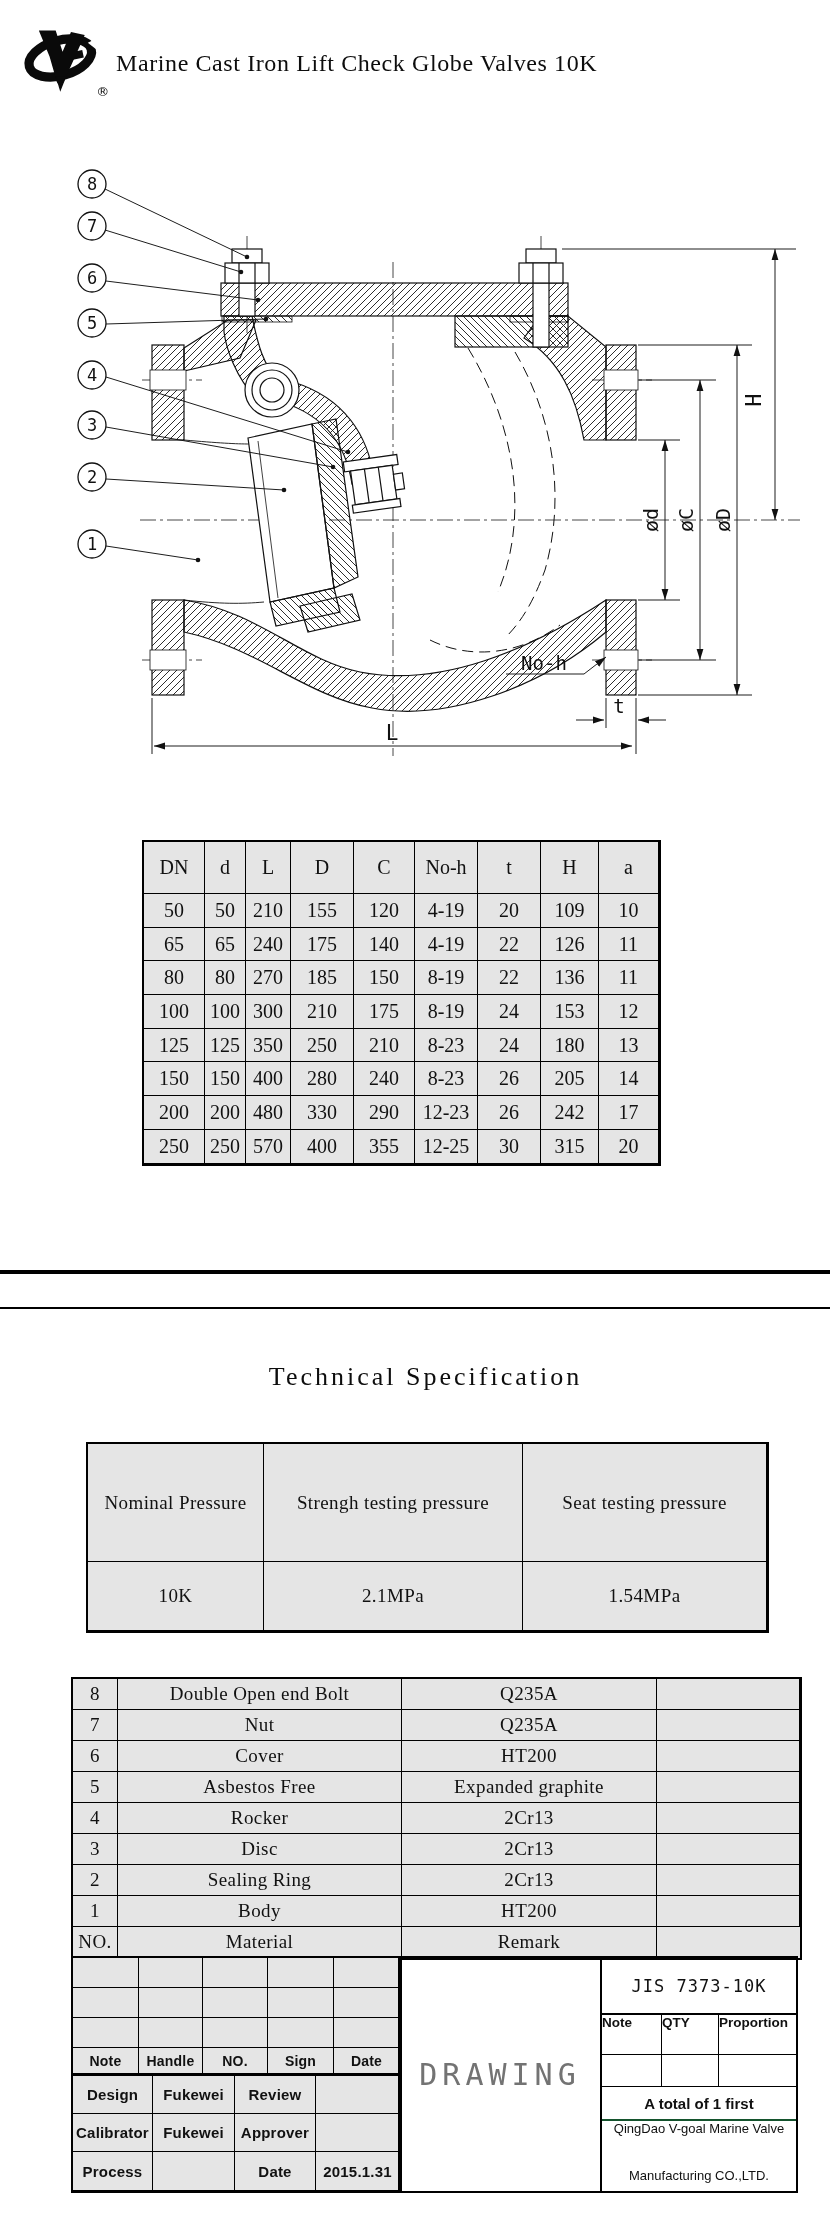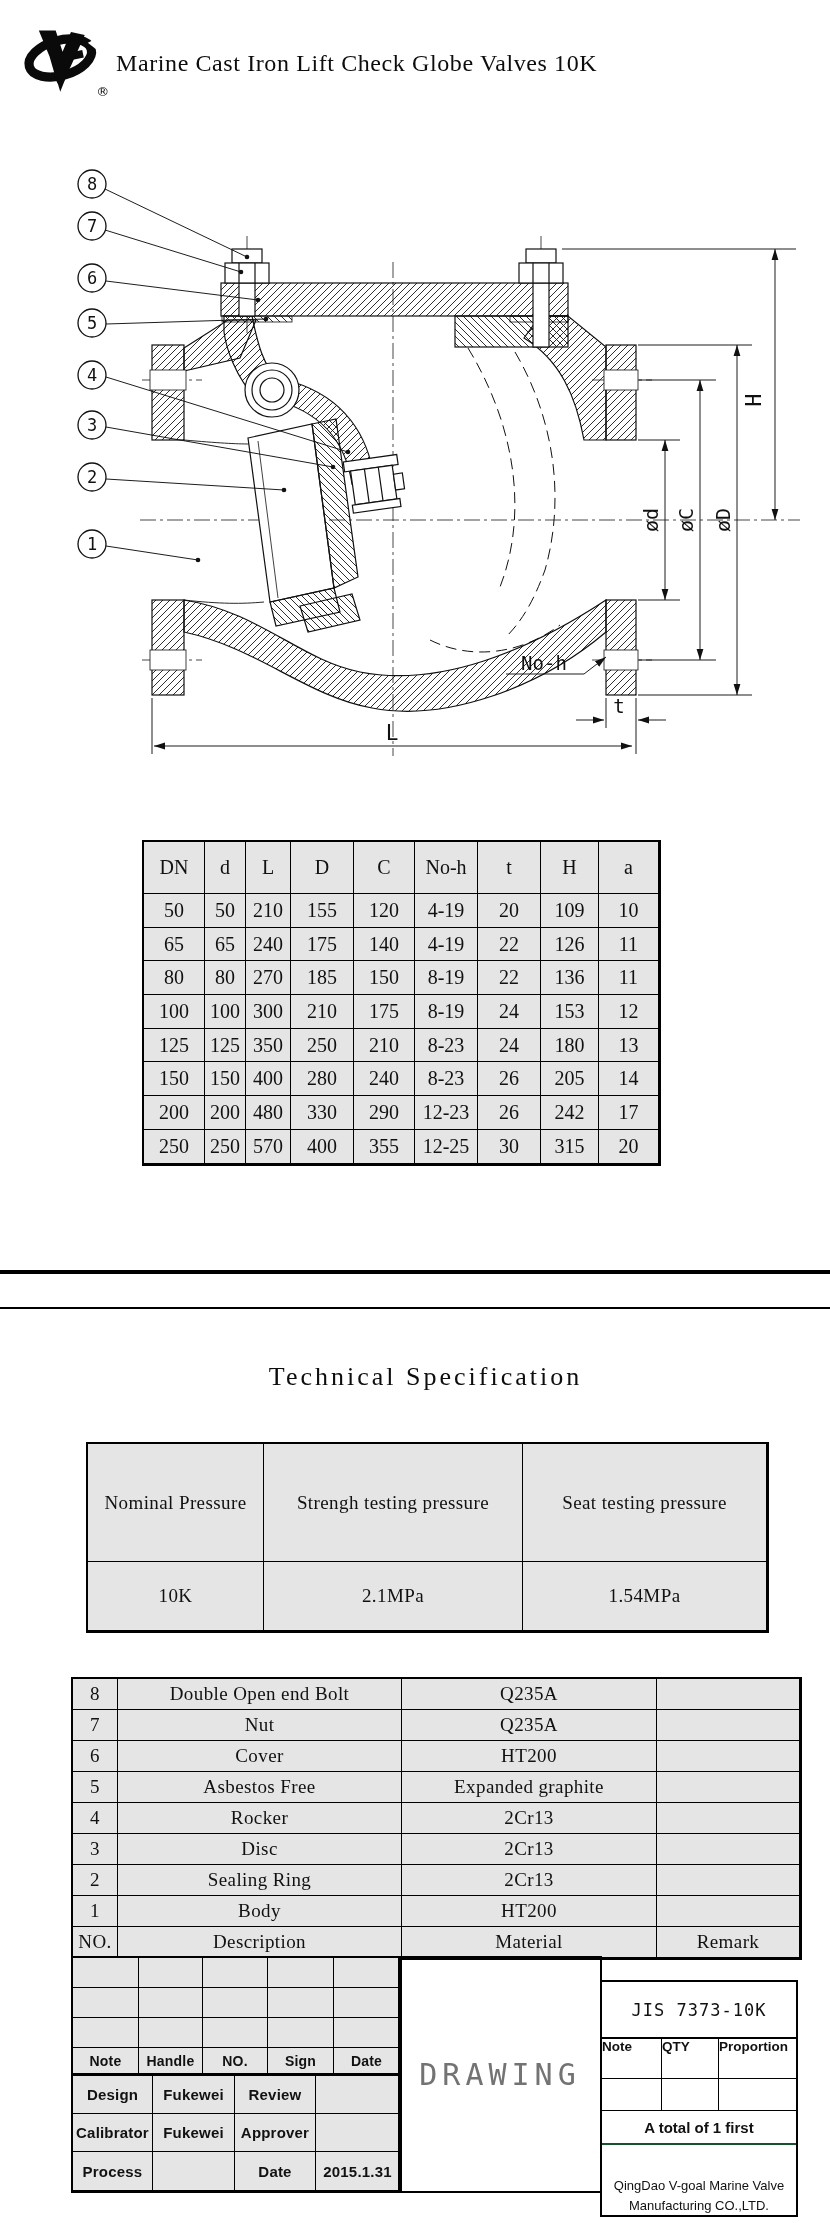--- a/index.html
+++ b/index.html
@@ -30,34 +30,34 @@
       grid-template-rows:30px 30px 30px 26px;font-family:"Liberation Sans",sans-serif;
       font-size:14px;font-weight:700;}
   .tb-design{left:71px;top:2074px;grid-template-columns:80px 82px 81px 84px;
       grid-template-rows:38px 38px 39px;font-family:"Liberation Sans",sans-serif;
       font-size:15px;font-weight:700;}
   .tb-design .cell,.tb-sign .cell{letter-spacing:0.2px;}
   .tb-mid{position:absolute;left:398px;top:1956px;width:204px;height:237px;border:2px solid #000;
       box-sizing:border-box;display:flex;align-items:center;justify-content:center;
       font-family:"DejaVu Sans Mono",monospace;font-size:30px;letter-spacing:5px;color:#737373;}
   .tb-right{position:absolute;left:600px;top:1956px;width:198px;height:237px;border:2px solid #000;
-      box-sizing:border-box;font-family:"Liberation Sans",sans-serif;margin-top:24px;}
+      box-sizing:border-box;font-family:"Liberation Sans",sans-serif;}
   .tb-jis{position:absolute;left:0;top:0;width:194px;height:55px;border-bottom:2px solid #000;
       display:flex;align-items:center;justify-content:center;
       font-family:"DejaVu Sans Mono",monospace;font-size:17px;letter-spacing:1px;}
   .tb-qty{position:absolute;left:0;top:57px;width:194px;display:grid;border:none;
       grid-template-columns:60px 57px 77px;grid-template-rows:40px 32px;
       font-size:13.5px;font-weight:700;}
   .tb-qty .cell{border-right:1.6px solid #000;border-bottom:1.6px solid #000;}
   .tb-qty .cell:nth-child(3n){border-right:none;}
   .tb-total{position:absolute;left:0;top:129px;width:194px;height:32px;border-bottom:2px solid #14532d;
       display:flex;align-items:center;justify-content:center;font-size:15px;font-weight:700;}
   .tb-company{position:absolute;left:0;top:161px;width:194px;height:72px;
-      display:flex;flex-direction:column;align-items:center;justify-content:flex-end;
-      font-size:13px;font-weight:400;line-height:1.5;}
+      display:flex;flex-direction:column;align-items:center;justify-content:flex-start;
+      font-size:13px;font-weight:400;line-height:1.5;gap:27px;}
 </style>
 </head>
 <body>
 
 <div class="sheet">
 
   <svg class="abs" style="left:22px;top:24px" width="88" height="84" viewBox="0 0 115 105">
     <g fill="#0a0a0a">
       <g transform="rotate(-16 50 42)">
         <ellipse cx="50" cy="42" rx="42" ry="23" fill="none" stroke="#0a0a0a" stroke-width="12"></ellipse>
@@ -350,21 +350,20 @@
       <div class="cell"></div>
       <div class="cell">2</div>
       <div class="cell">Sealing Ring</div>
       <div class="cell">2Cr13</div>
       <div class="cell"></div>
       <div class="cell">1</div>
       <div class="cell">Body</div>
       <div class="cell">HT200</div>
       <div class="cell"></div>
       <div class="cell">NO.</div>
-      <div class="cell">Description</div>
       <div class="cell">Material</div>
       <div class="cell">Remark</div>
     </div>
 
   <div>
     <div class="tbl tb-sign">
         <div class="cell"></div>
         <div class="cell"></div>
         <div class="cell"></div>
         <div class="cell"></div>

